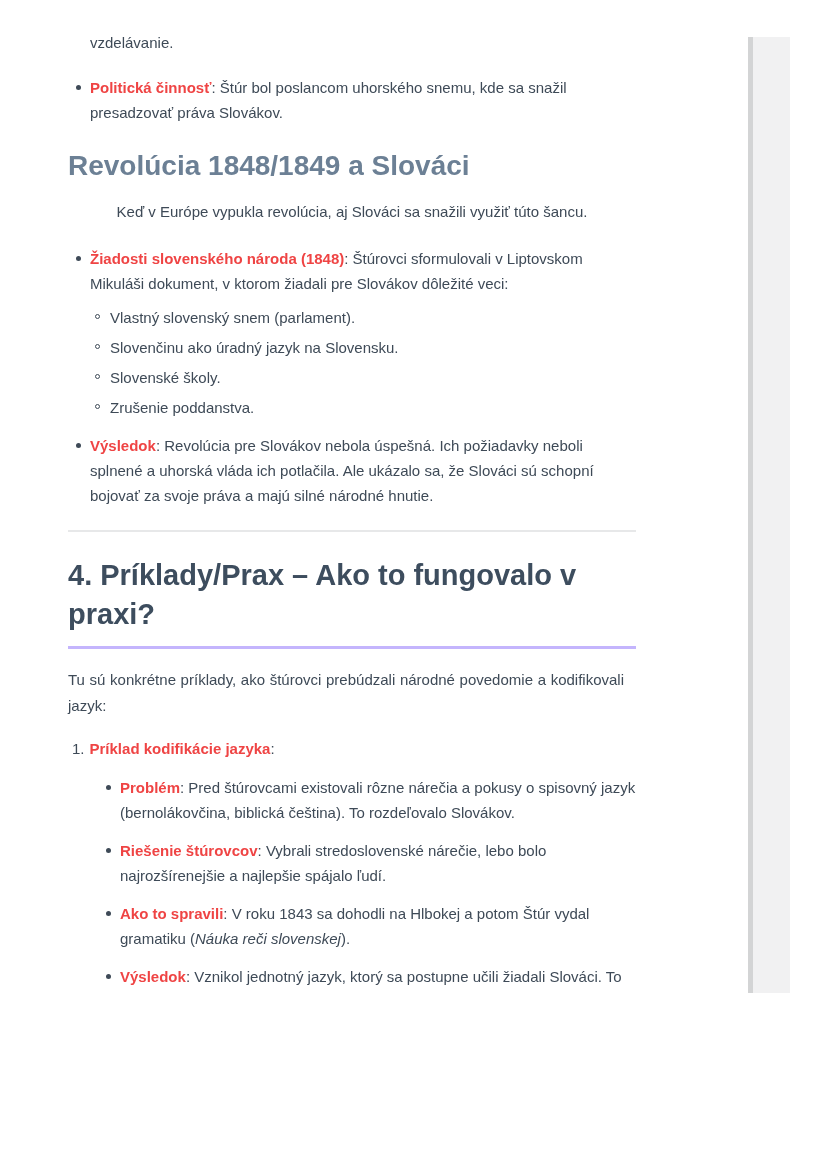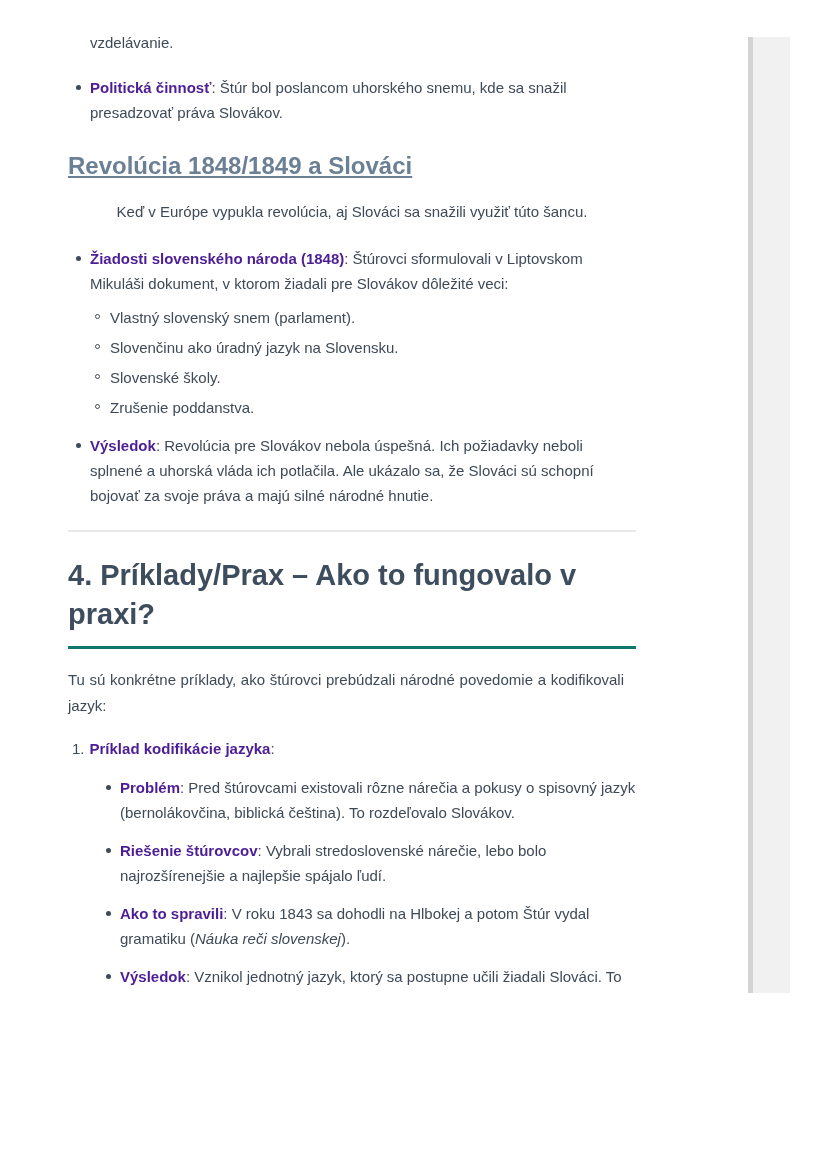--- a/index.html
+++ b/index.html
@@ -17,21 +17,21 @@
     color: #3e4a57;
   }
   .content {
     position: absolute;
     left: 68px;
     top: 30px;
     width: 568px;
     font-size: 15px;
     line-height: 25px;
   }
-  .b { font-weight: bold; color: #4c1d95; }
+  .b { font-weight: bold; color: #ef4444; }
   .it { font-style: italic; }
 
   .continued {
     margin: 0 0 20px 0;
     padding-left: 22px;
   }
   p { margin: 0; }
 
   ul.bullets {
     list-style: none;
@@ -69,42 +69,41 @@
     width: 5px;
     height: 5px;
     border-radius: 50%;
     background: transparent;
     border: 1.5px solid #3e4a57;
     box-sizing: border-box;
   }
 
   h2.section-title {
     margin: 26px 0 18px 0;
-    font-size: 24px;
+    font-size: 28px;
     line-height: 30px;
     font-weight: bold;
     color: #6c8095;
-    text-decoration: underline;
   }
   .lead { margin: 0 0 22px 0; text-align: center; }
 
   hr.divider {
     border: none;
     height: 2px;
     background: #e7e8e9;
     margin: 22px 0 0 0;
   }
   h1.page-title {
     margin: 24px 0 0 0;
     font-size: 29px;
     line-height: 39px;
     font-weight: bold;
     color: #3d4d5e;
     padding-bottom: 12px;
-    border-bottom: 3px solid #0f766e;
+    border-bottom: 3px solid #c4b5fd;
   }
   .lead-justified {
     margin: 18px 12px 0 0;
     text-align: justify;
     line-height: 26px;
   }
 
   ol.numlist {
     list-style: none;
     margin: 17px 0 0 0;

